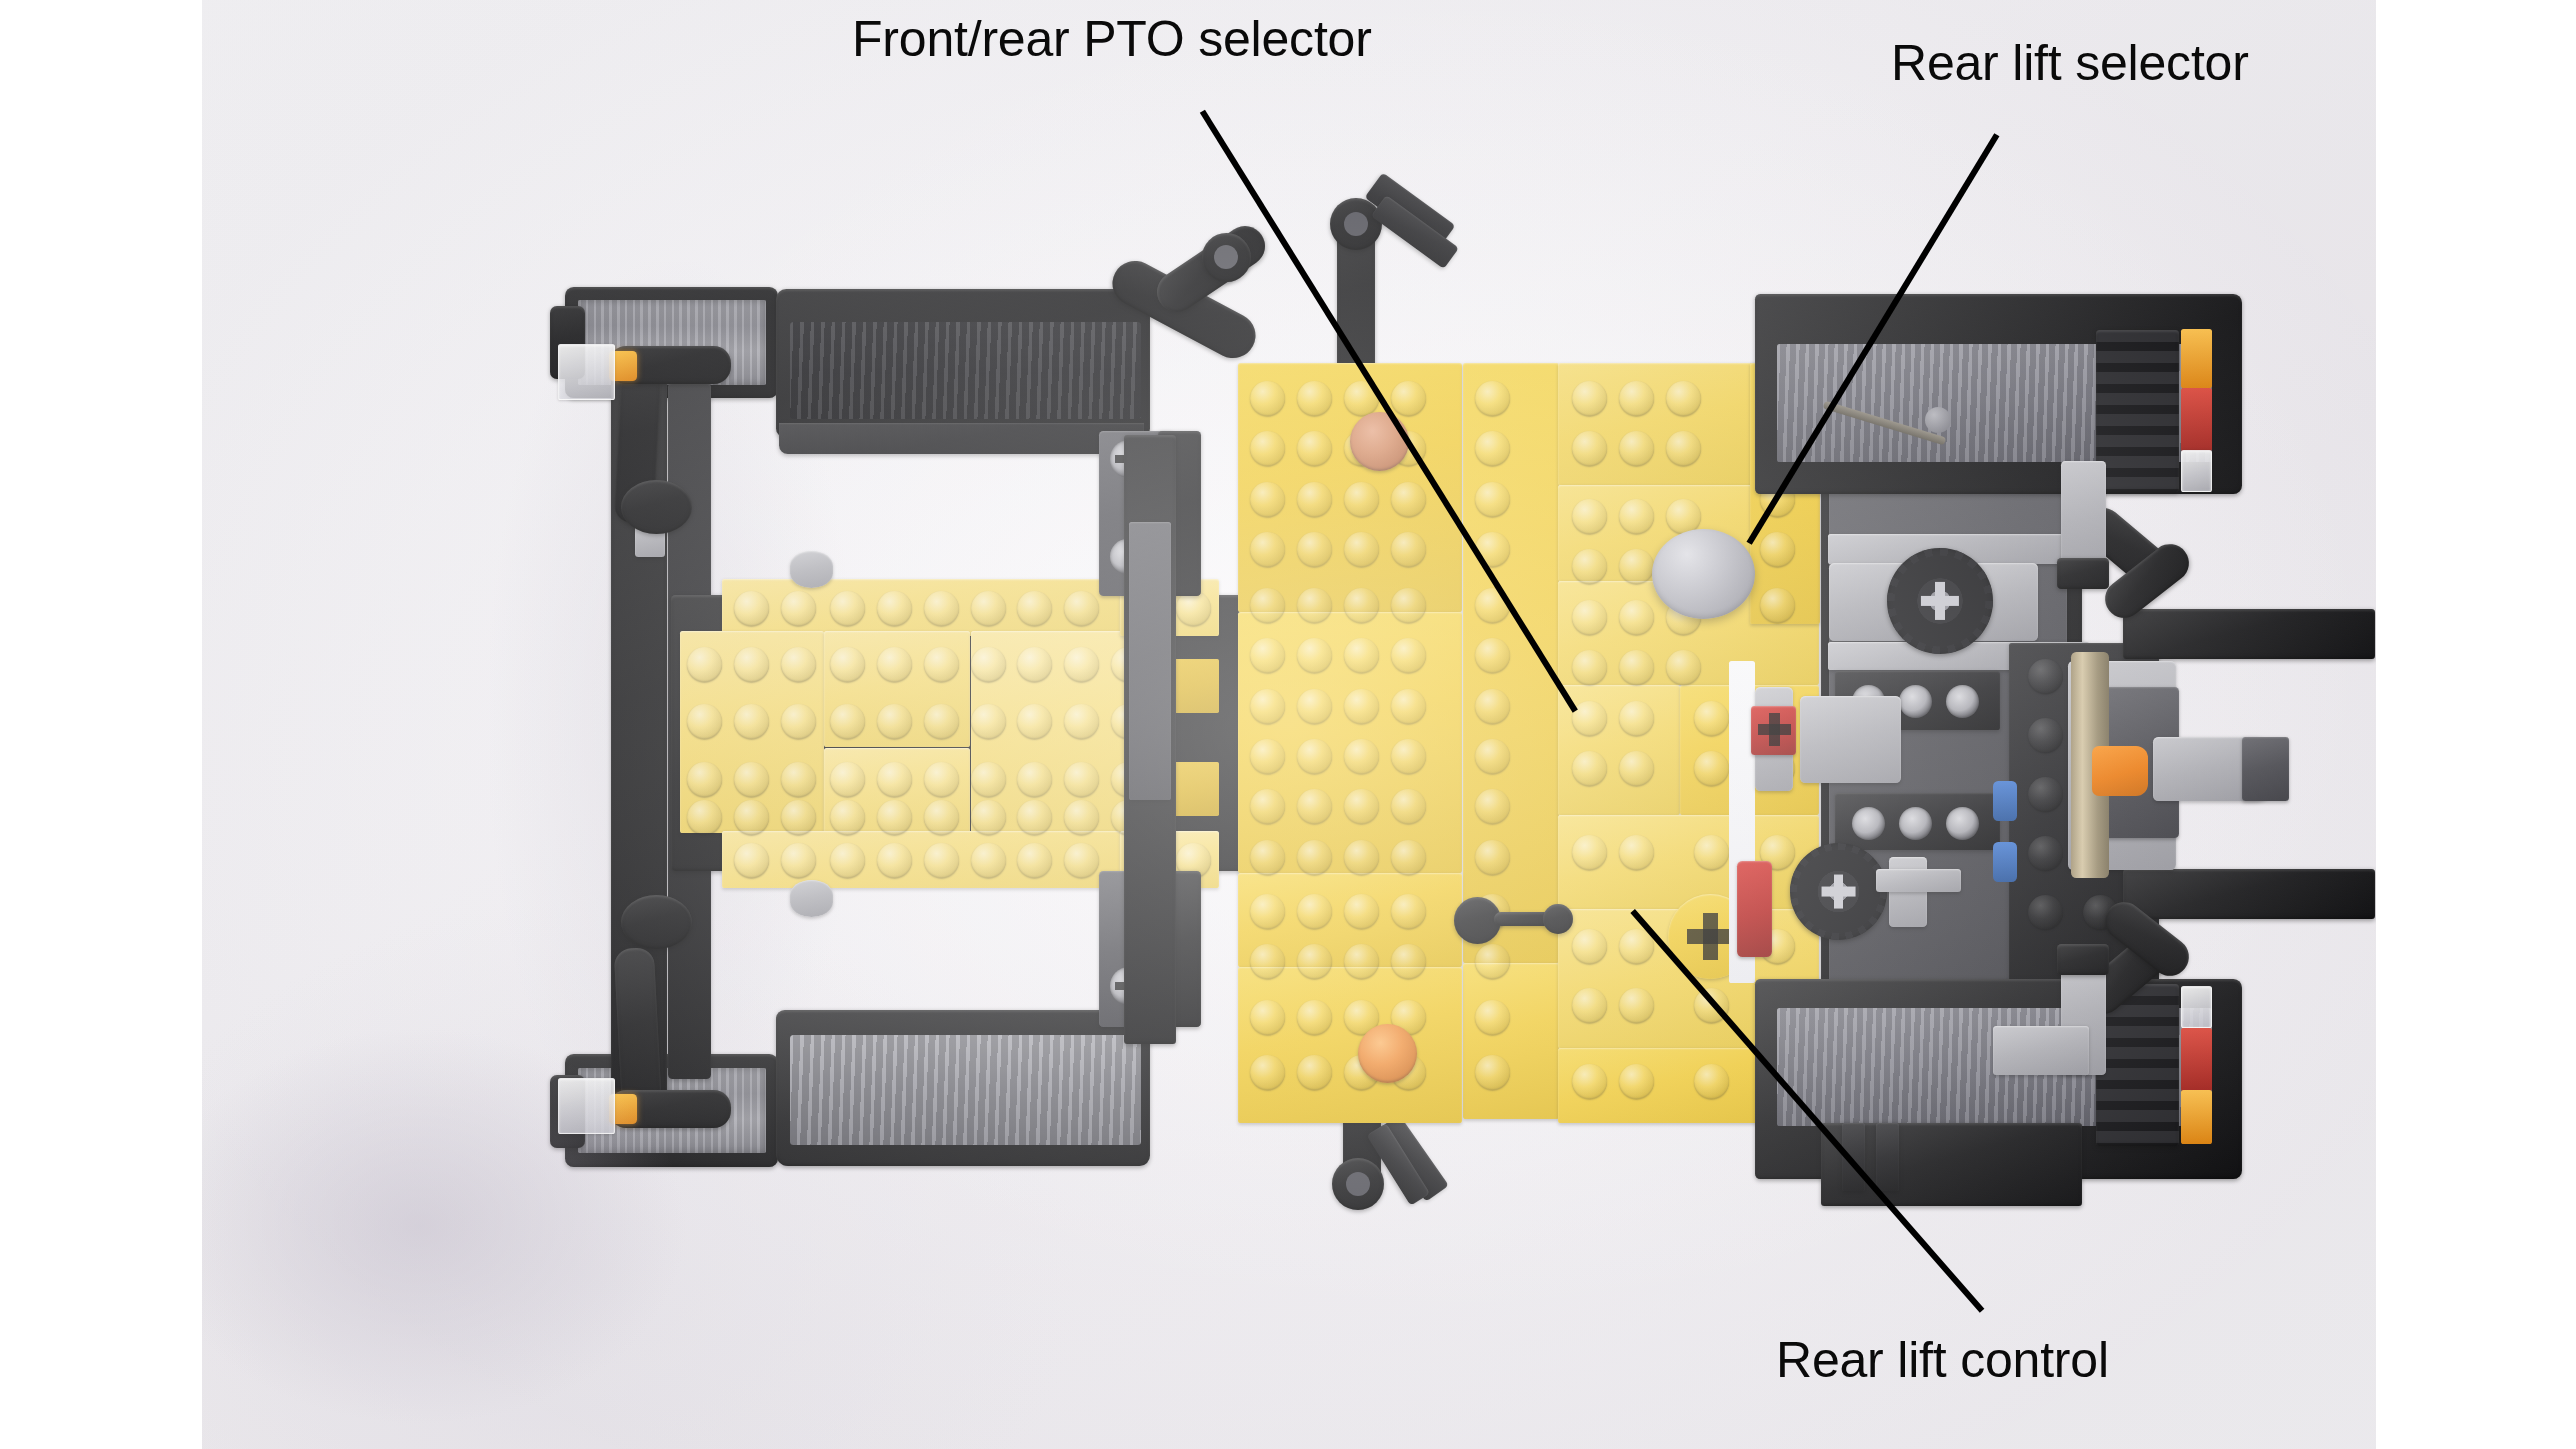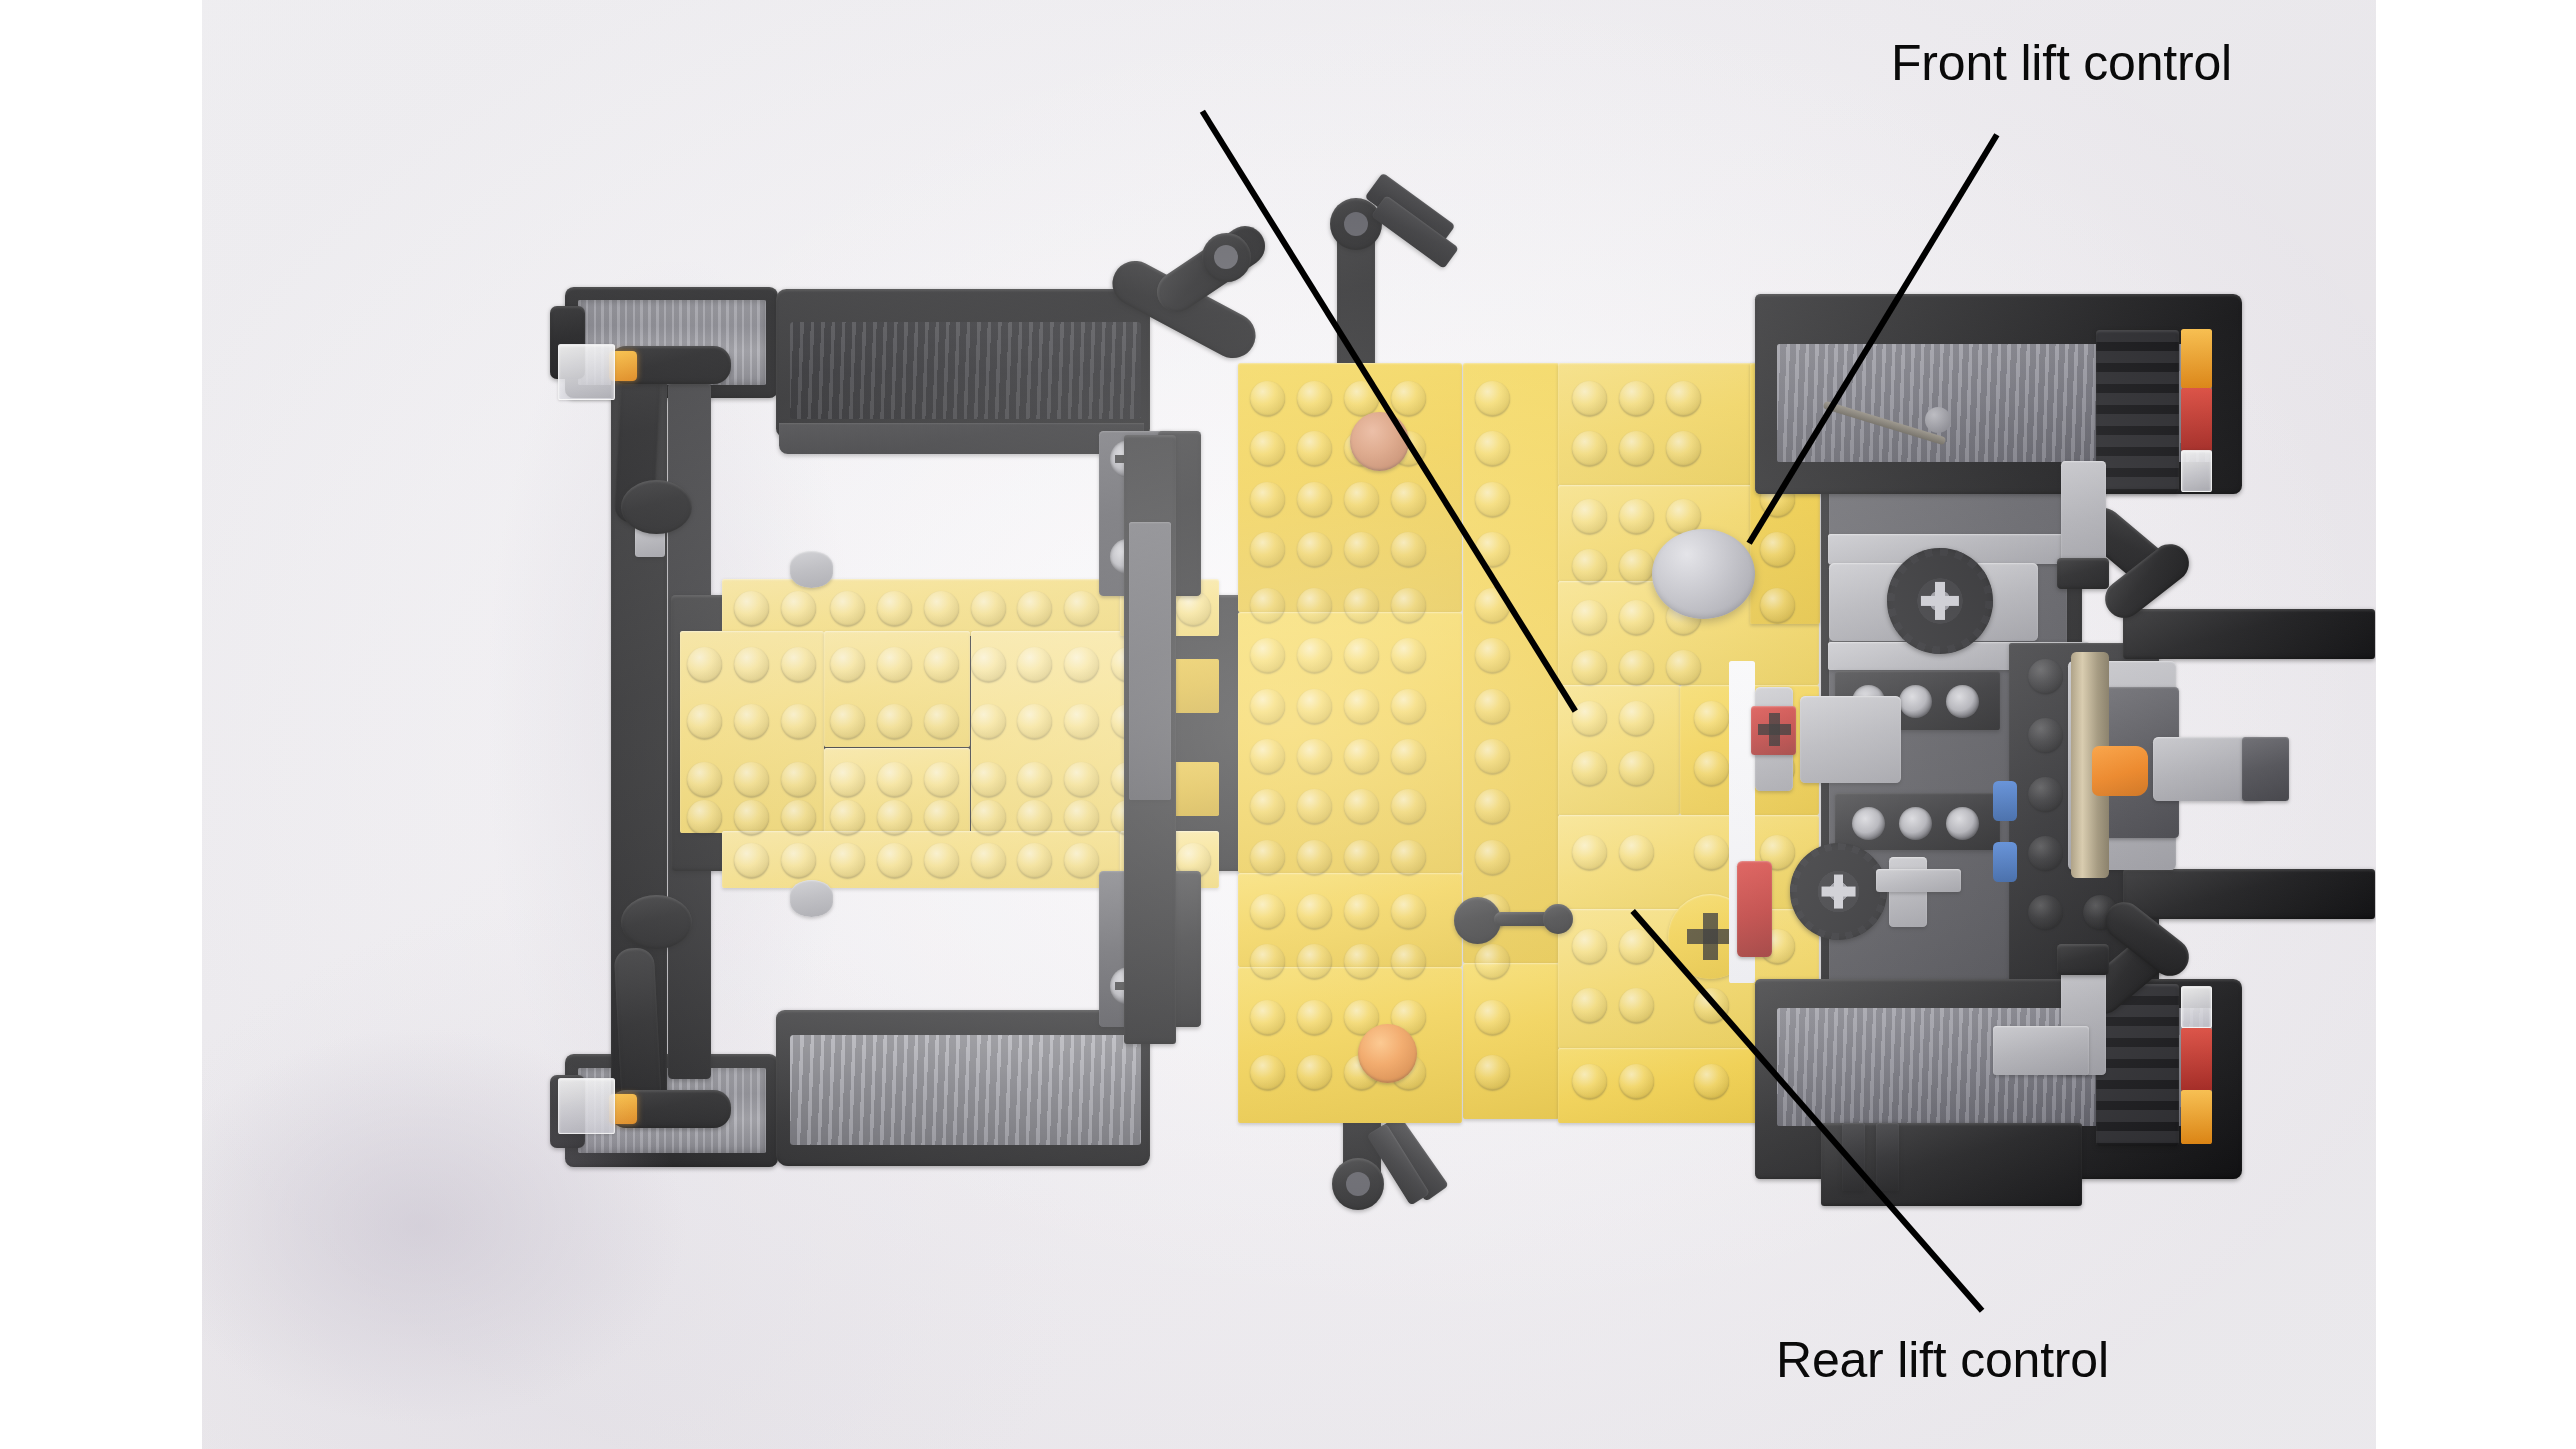--- a/index.html
+++ b/index.html
@@ -512,19 +512,20 @@
     <div class="vig"></div>
     <div class="shadowpatch"></div>
   </div>
 
   <svg id="lines" viewBox="0 0 2963 1667">
     <line x1="1383" y1="128" x2="1812" y2="818" stroke="#000000" stroke-width="7"></line>
     <line x1="2297" y1="155" x2="2012" y2="625" stroke="#000000" stroke-width="7"></line>
     <line x1="2280" y1="1508" x2="1878" y2="1048" stroke="#000000" stroke-width="7"></line>
   </svg>
 
-
-  <div class="callout" style="left:1891px;top:38px;">Front lift control</div>
+  <div class="callout" style="left:852px;top:14px;">Front/rear PTO selector</div>
+
+  <div class="callout" style="left:1891px;top:38px;">Rear lift selector</div>
 
   <div class="callout" style="left:1776px;top:1335px;">Rear lift control</div>
 
 </div>
 
 
 </body></html>

